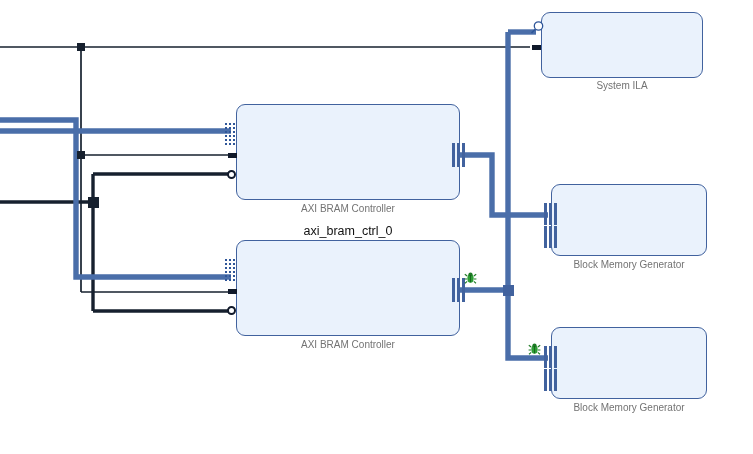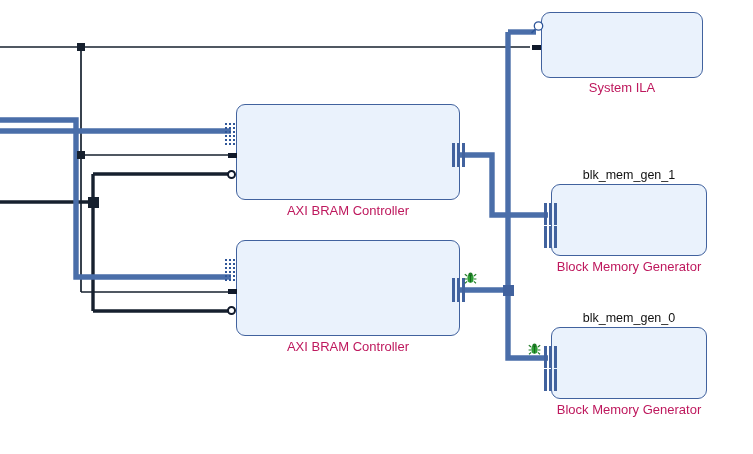--- a/index.html
+++ b/index.html
@@ -29,22 +29,22 @@
     position:absolute;
     text-align:center;
     font-size:12.5px;
     color:#111111;
     white-space:nowrap;
     z-index:5;
   }
   .blk-type{
     position:absolute;
     text-align:center;
-    font-size:13px;
-    color:#be185d;
+    font-size:10px;
+    color:#737373;
     white-space:nowrap;
     z-index:5;
   }
 
   
   .pin{
     position:absolute;
     font-size:12.3px;
     color:#0f1620;
     white-space:nowrap;
@@ -205,20 +205,21 @@
   </div>
   <div class="sqpin" style="left:228px;top:153px;"></div>
   <div class="ringpin" style="left:227px;top:170px;"></div>
 
   <div class="busmark" style="left:452px;top:143px;width:13px;height:24px;">
     <i style="left:0px;"></i>
       <i style="left:5px;"></i>
       <i style="left:10px;"></i>
   </div>
 
+  <div class="blk-title" style="left:236px;top:224px;width:224px;">axi_bram_ctrl_0</div>
   <div class="blk" id="b-ctrl0" style="left:236px;top:240px;width:224px;height:96px;"></div>
   <div class="plus" style="left:240px;top:265px;">+</div>
   <div class="pin" style="left:257px;top:265px;">S_AXI</div>
   <div class="pin" style="left:242px;top:285px;">s_axi_adk</div>
   <div class="pin" style="left:242px;top:304px;">s_axi_aresetn</div>
   <div class="pin right" style="left:300px;top:285px;width:125px;">BRAM_PORTA</div>
   <div class="plus" style="left:434px;top:285px;">+</div>
   <div class="blk-type" style="left:236px;top:339px;width:224px;">AXI BRAM Controller</div>
 
   <div class="stipple" style="left:225px;top:259px;width:11px;height:22px;">
@@ -242,39 +243,37 @@
       <i style="left:8px;top:20px;"></i>
   </div>
   <div class="sqpin" style="left:228px;top:289px;"></div>
   <div class="ringpin" style="left:227px;top:306px;"></div>
   <div class="busmark" style="left:452px;top:278px;width:13px;height:24px;">
     <i style="left:0px;"></i>
       <i style="left:5px;"></i>
       <i style="left:10px;"></i>
   </div>
 
-  <div class="blk-title" style="left:551px;top:168px;width:156px;">blk_mem_gen_1</div>
   <div class="blk" id="b-mem1" style="left:551px;top:184px;width:156px;height:72px;"></div>
   <div class="plus" style="left:562px;top:208px;">+</div>
   <div class="pin" style="left:579px;top:208px;">BRAM_PORTA</div>
   <div class="plus" style="left:562px;top:230px;">+</div>
   <div class="pin" style="left:579px;top:230px;">BRAM_PORTB</div>
   <div class="blk-type" style="left:541px;top:259px;width:176px;">Block Memory Generator</div>
   <div class="busmark" style="left:544px;top:203px;width:13px;height:22px;">
     <i style="left:0px;"></i>
       <i style="left:5px;"></i>
       <i style="left:10px;"></i>
   </div>
   <div class="busmark" style="left:544px;top:226px;width:13px;height:22px;">
     <i style="left:0px;"></i>
       <i style="left:5px;"></i>
       <i style="left:10px;"></i>
   </div>
 
-  <div class="blk-title" style="left:551px;top:311px;width:156px;">blk_mem_gen_0</div>
   <div class="blk" id="b-mem0" style="left:551px;top:327px;width:156px;height:72px;"></div>
   <div class="plus" style="left:562px;top:351px;">+</div>
   <div class="pin" style="left:579px;top:351px;">BRAM_PORTA</div>
   <div class="plus" style="left:562px;top:373px;">+</div>
   <div class="pin" style="left:579px;top:373px;">BRAM_PORTB</div>
   <div class="blk-type" style="left:541px;top:402px;width:176px;">Block Memory Generator</div>
   <div class="busmark" style="left:544px;top:346px;width:13px;height:22px;">
     <i style="left:0px;"></i>
       <i style="left:5px;"></i>
       <i style="left:10px;"></i>

